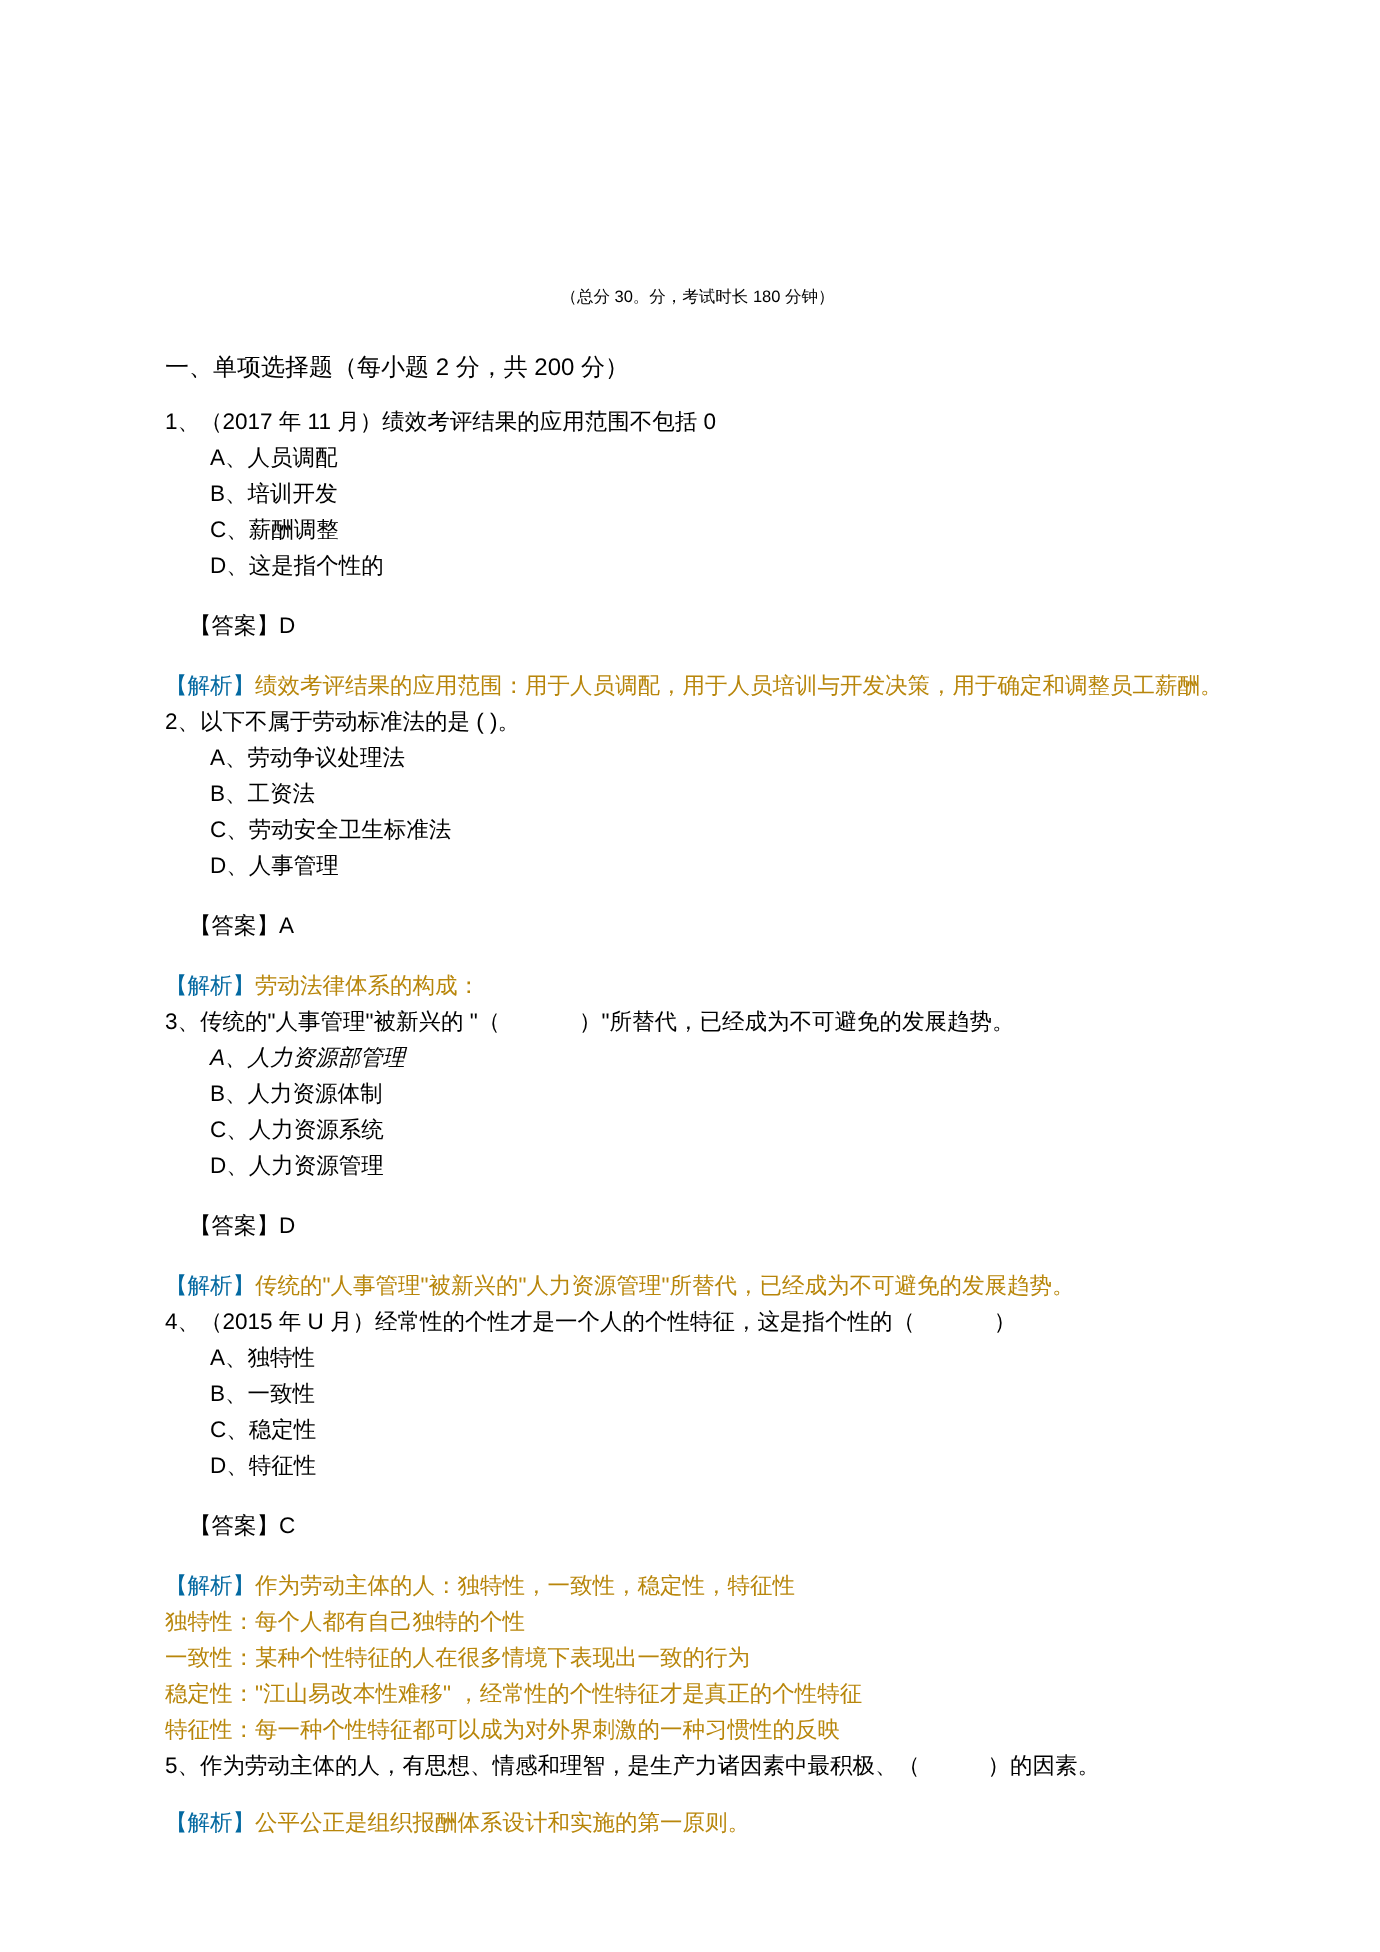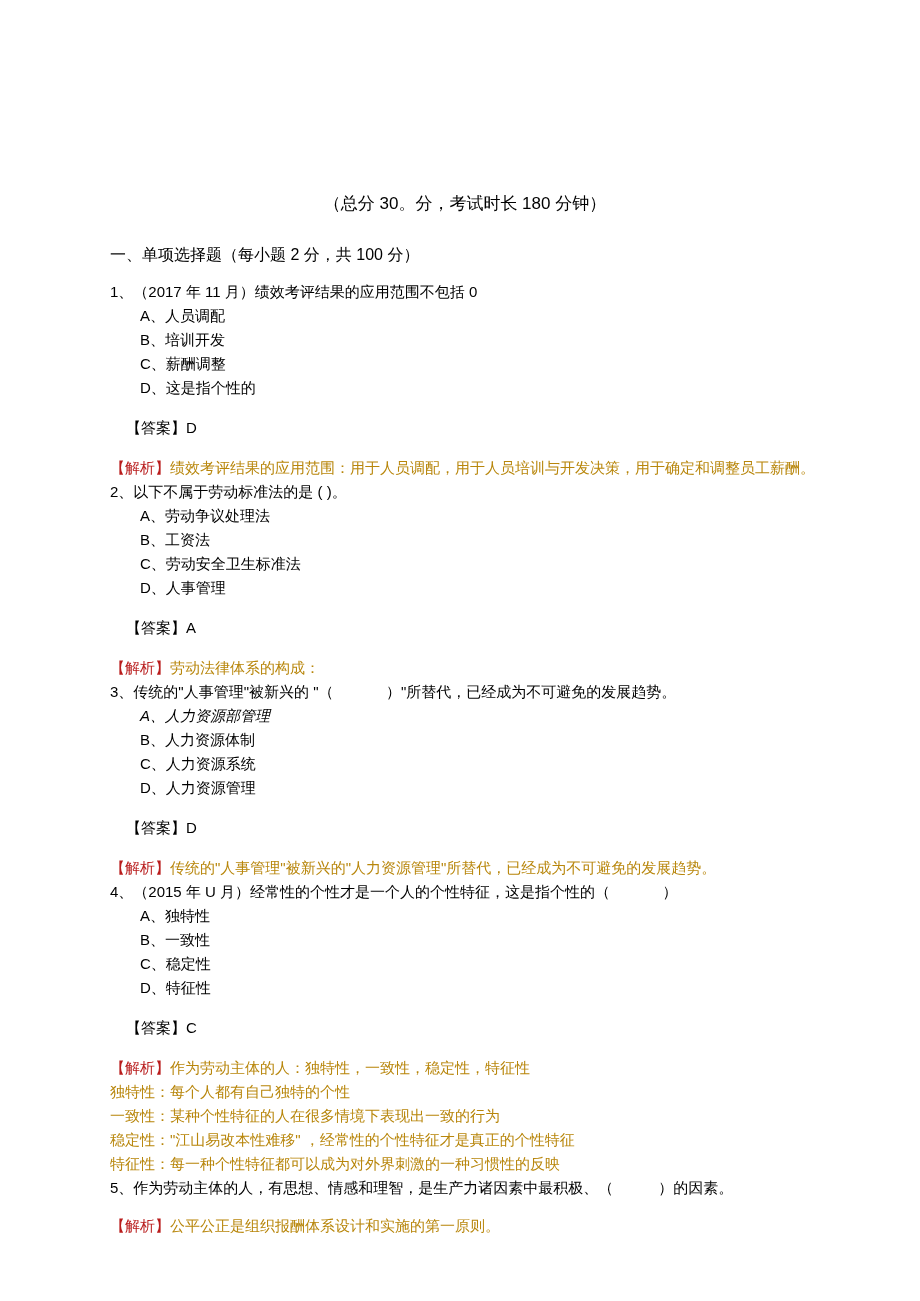--- a/index.html
+++ b/index.html
@@ -8,21 +8,21 @@
     line-height: 1.6;
     color: #000;
     background: #fff;
     margin: 0;
     padding: 60px 100px 60px 110px;
     width: 920px;
     box-sizing: border-box;
   }
   .header {
     text-align: center;
-    font-size: 17px;
+    font-size: 11px;
     margin-bottom: 25px;
     margin-top: 130px;
   }
   .section-title {
     font-size: 16px;
     margin-bottom: 12px;
   }
   .q-line {
     margin: 0;
   }
@@ -30,37 +30,37 @@
     margin-left: 2em;
   }
   .answer {
     margin: 16px;
   }
   .analysis {
     color: #b8860b;
     margin: 0;
   }
   .analysis-lead {
-    color: #b91c1c;
+    color: #0369a1;
   }
   .spacer {
     display: inline-block;
     width: 3.5em;
   }
   .spacer-mid {
     display: inline-block;
     width: 3em;
   }
 </style>
 </head>
 <body>
 
 <div class="header">（总分 30。分，考试时长 180 分钟）</div>
 
-<div class="section-title">一、单项选择题（每小题 2 分，共 100 分）</div>
+<div class="section-title">一、单项选择题（每小题 2 分，共 200 分）</div>
 
 <p class="q-line">1、（2017 年 11 月）绩效考评结果的应用范围不包括 0</p>
 <p class="q-line opt">A、人员调配</p>
 <p class="q-line opt">B、培训开发</p>
 <p class="q-line opt">C、薪酬调整</p>
 <p class="q-line opt">D、这是指个性的</p>
 <p class="answer">【答案】D</p>
 <p class="analysis"><span class="analysis-lead">【解析】</span><span>绩效考评结果的应用范围：用于人员调配，用于人员培训与开发决策，用于确定和调整员工薪酬。</span></p>
 
 <p class="q-line">2、以下不属于劳动标准法的是 ( )。</p>

